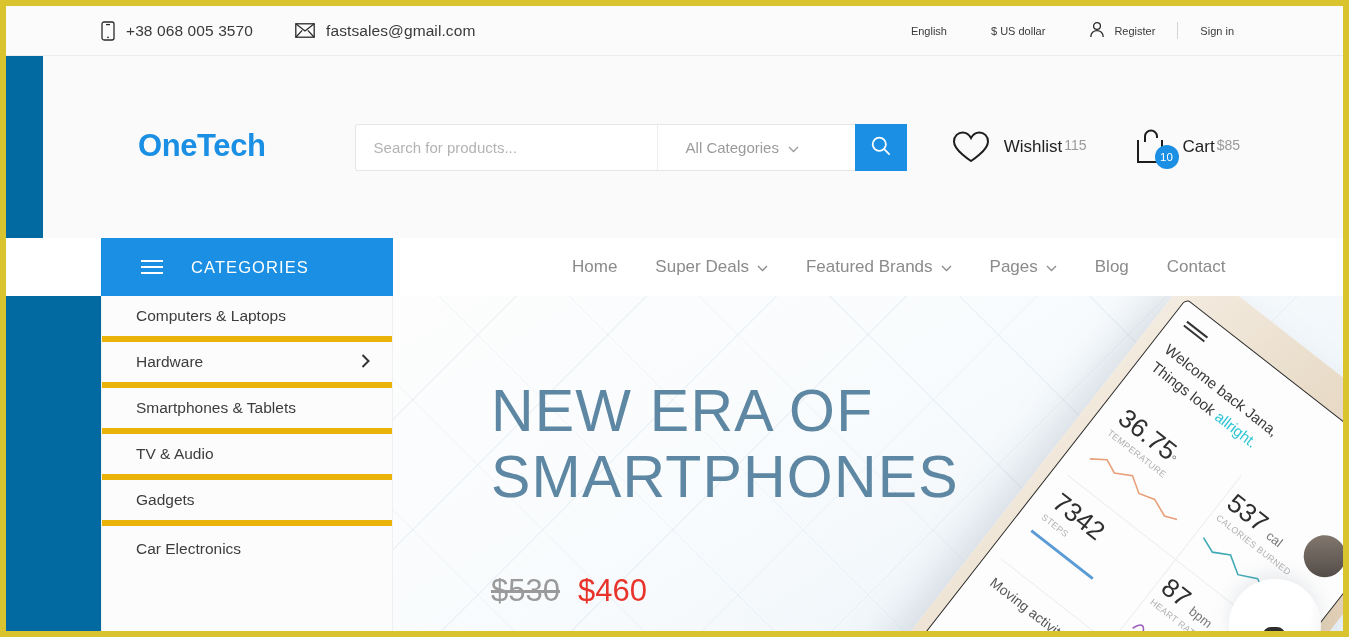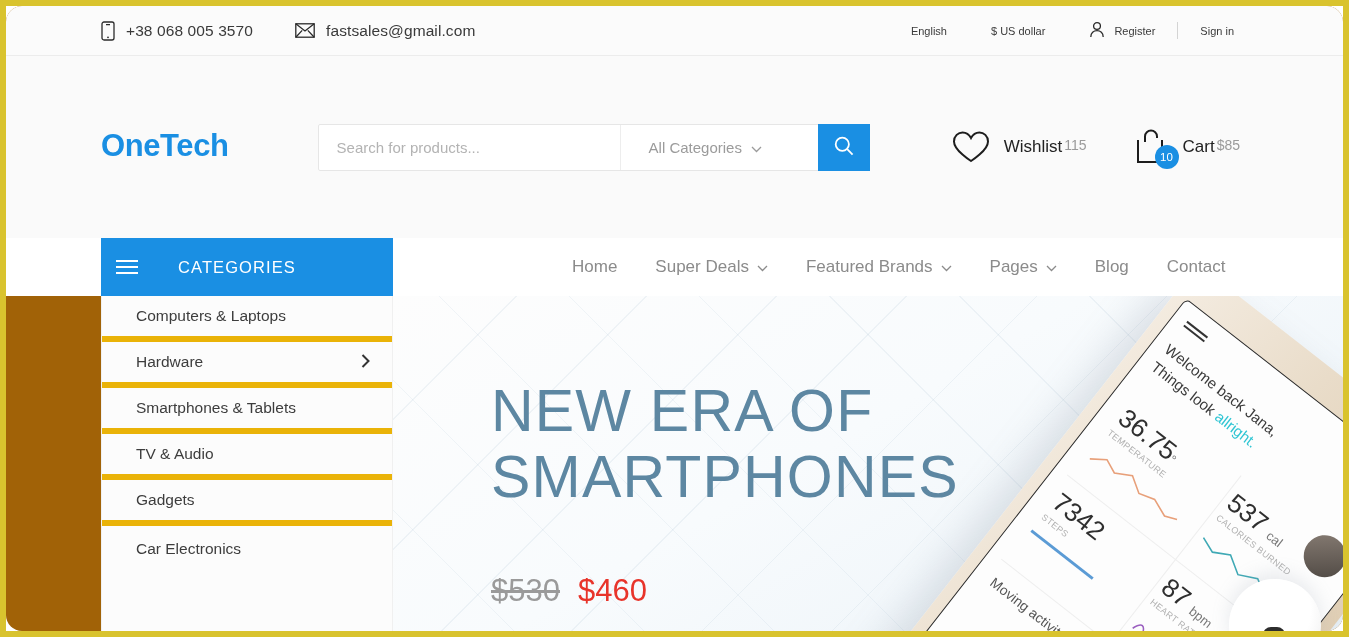--- a/index.html
+++ b/index.html
@@ -12,23 +12,22 @@
   #frame {
     position: relative;
     width: 1349px; height: 637px;
     border: 6px solid #d9c32e;
     background: #ffffff;
     overflow: hidden;
   }
   .inner {
     position: relative;
     width: 100%; height: 100%;
-    background: #a16207;
+    background: #0369a1;
     overflow: hidden;
-    border-radius: 16px;
   }
 
   
   .topbar {
     height: 50px;
     background: #fbfbfb;
     border-bottom: 1px solid #ececec;
     display: flex;
     align-items: center;
     padding: 0 15px 0 95px;
@@ -59,20 +58,21 @@
   }
 
   
   .header {
     height: 182px;
     background: #fafafa;
     display: flex;
     align-items: center;
     padding: 0 15px 0 95px;
     position: relative;
+    margin-left: 37px;
   }
   .logo {
     font-size: 31px;
     font-weight: bold;
     color: #1a8fe3;
     letter-spacing: -0.4px;
     margin-top: -2px;
   }
   .searchwrap {
     display: flex;
@@ -144,22 +144,22 @@
     display: flex;
     align-items: stretch;
     padding-left: 95px;
     background: #ffffff;
   }
   .cat-btn {
     width: 292px;
     background: #1a8fe3;
     color: #fff;
     display: flex; align-items: center;
-    gap: 40px;
-    padding-left: 15px;
+    gap: 28px;
+    padding-left: 40px;
     font-size: 16.5px;
     letter-spacing: 1.1px;
     cursor: pointer;
   }
   .burger { display: flex; flex-direction: column; gap: 4px; }
   .burger span { display: block; width: 22px; height: 2px; background: #fff; }
   .mainnav {
     display: flex;
     align-items: center;
     gap: 0;

